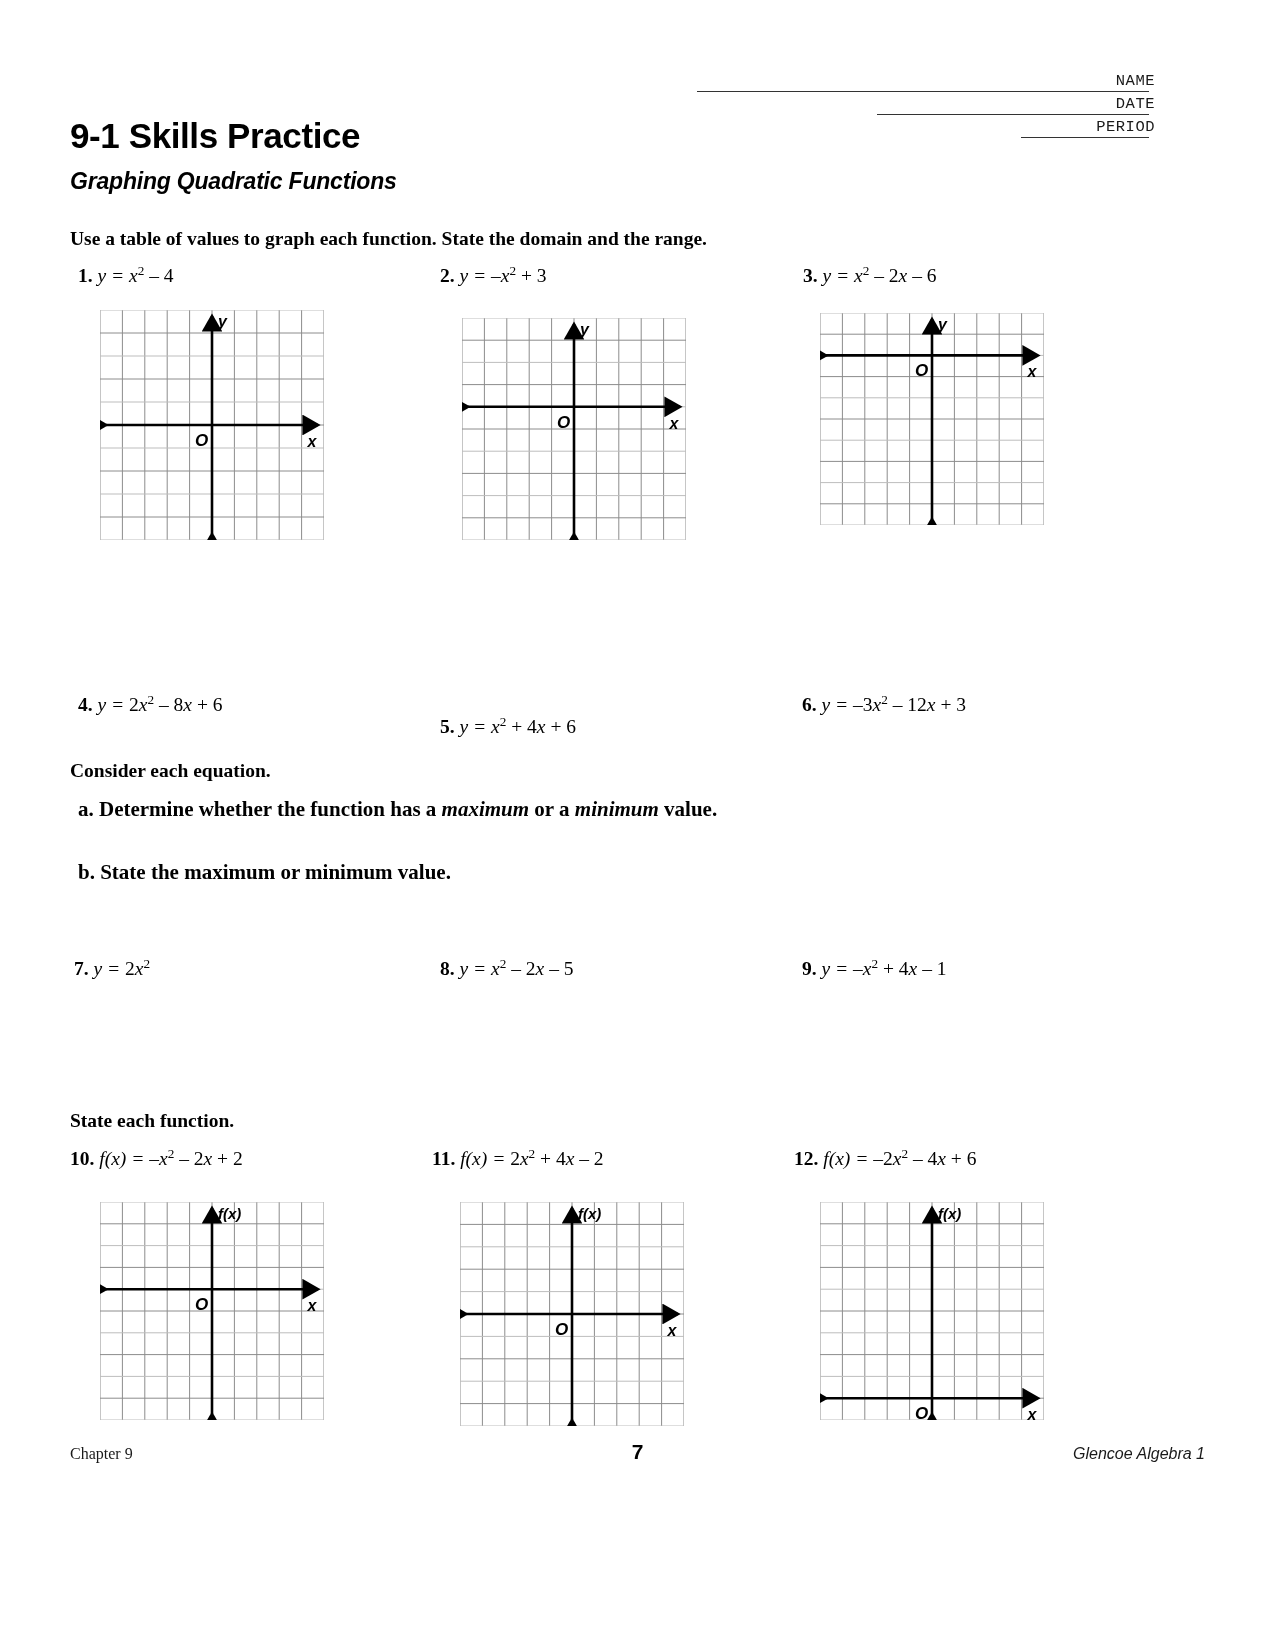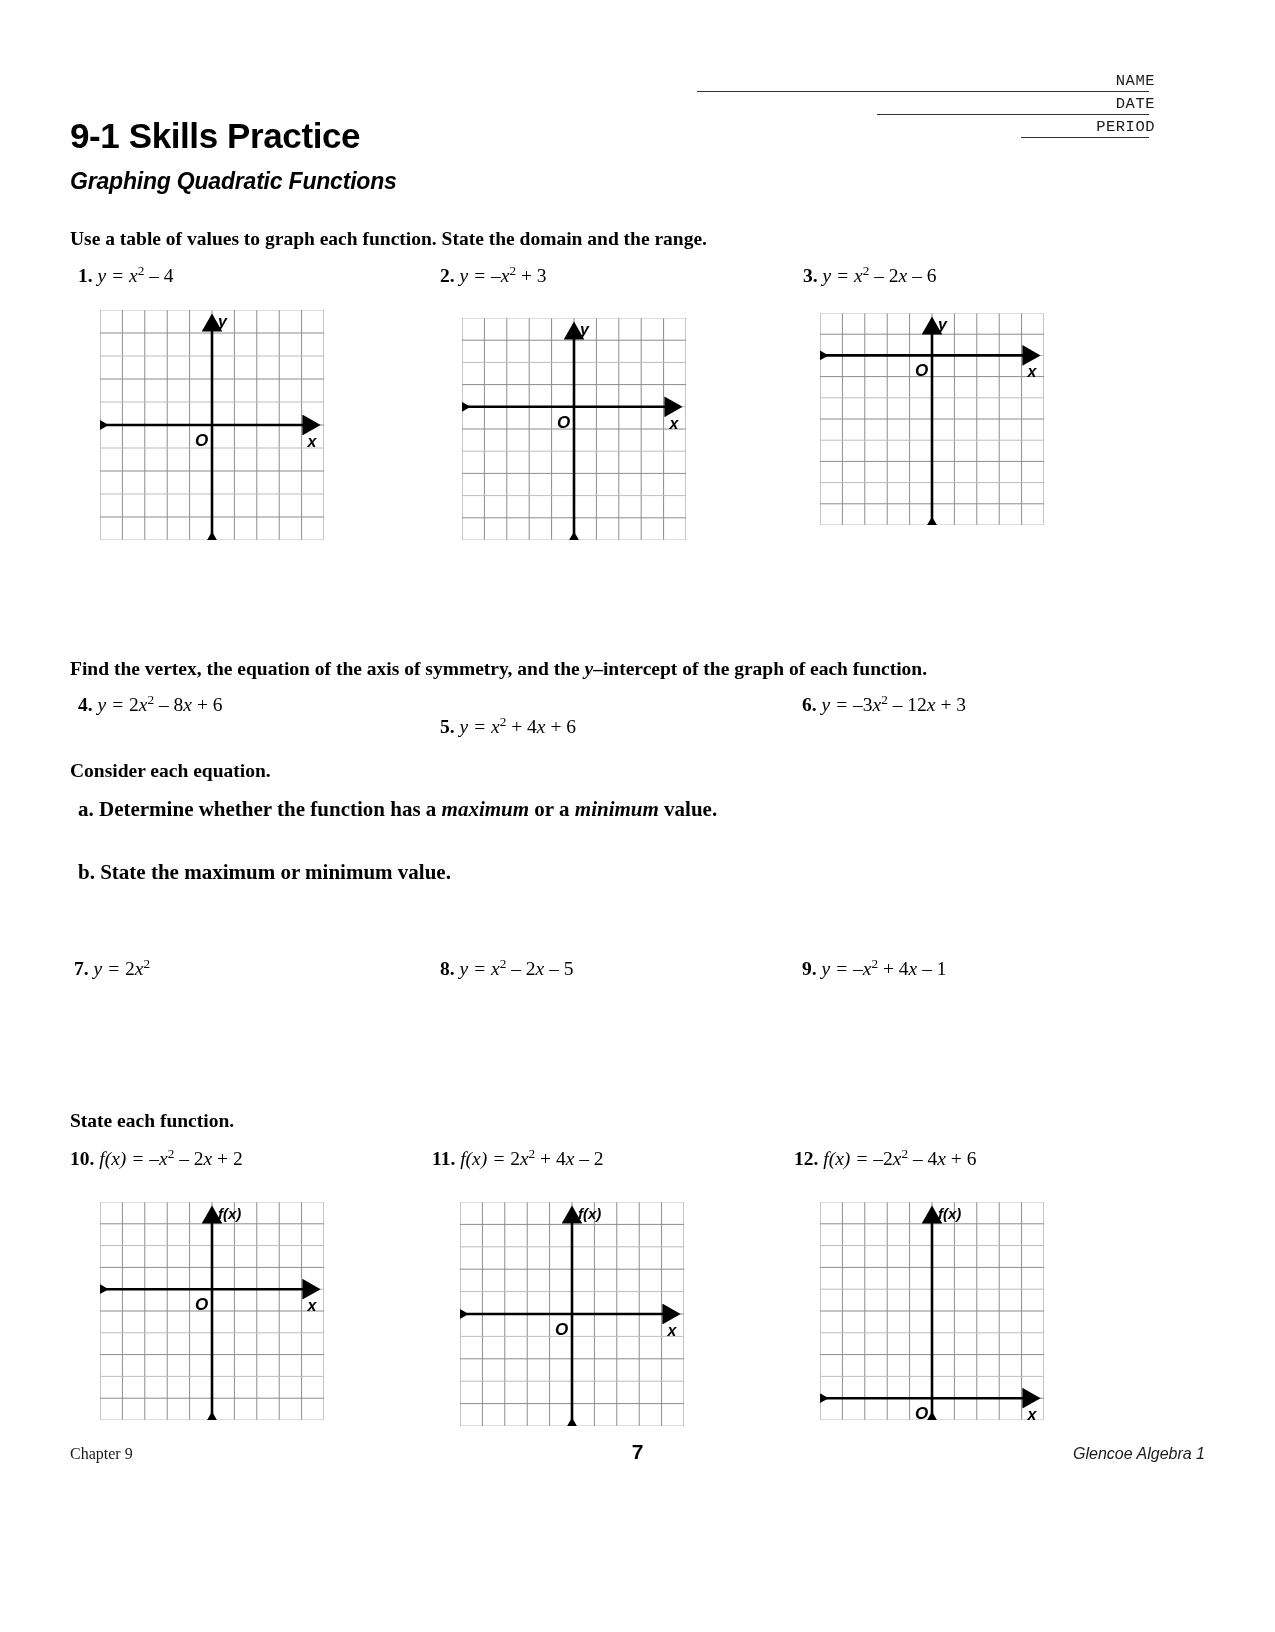--- a/index.html
+++ b/index.html
@@ -306,23 +306,20 @@
           <line x1="112" y1="206" x2="112" y2="6" stroke="#000000" stroke-width="2.6" marker-start="url(#graph-3-ah)" marker-end="url(#graph-3-ah)"></line>
         </g>
         <g>
           <text x="118" y="17" font-family="&quot;Liberation Sans&quot;, sans-serif" font-size="16" font-style="italic" font-weight="bold" fill="#000000">y</text>
           <text x="212" y="64.4" font-family="&quot;Liberation Sans&quot;, sans-serif" font-size="16" font-style="italic" font-weight="bold" fill="#000000" text-anchor="middle">x</text>
           <text x="95" y="63.4" font-family="&quot;Liberation Sans&quot;, sans-serif" font-size="17" font-style="italic" font-weight="bold" fill="#000000">O</text>
         </g>
       </svg>
   </div>
 
-  <div class="instruction" style="left:70px; top:658px;">
-    <span>Find the vertex, the equation of the axis of symmetry, and the </span><i>y</i><span>–intercept of the graph of each function.</span>
-  </div>
 
   <div class="problem" style="left:78px; top:694px;">
     <span class="num">4.</span>
     <span class="eq">
       <i>y</i> = <span class="n">2</span><i>x</i><sup class="exp">2</sup> <span class="op">– 8</span><i>x</i> <span class="op">+ 6</span>
     </span>
   </div>
   <div class="problem" style="left:440px; top:694px;margin-top:22px;">
     <span class="num">5.</span>
     <span class="eq">

